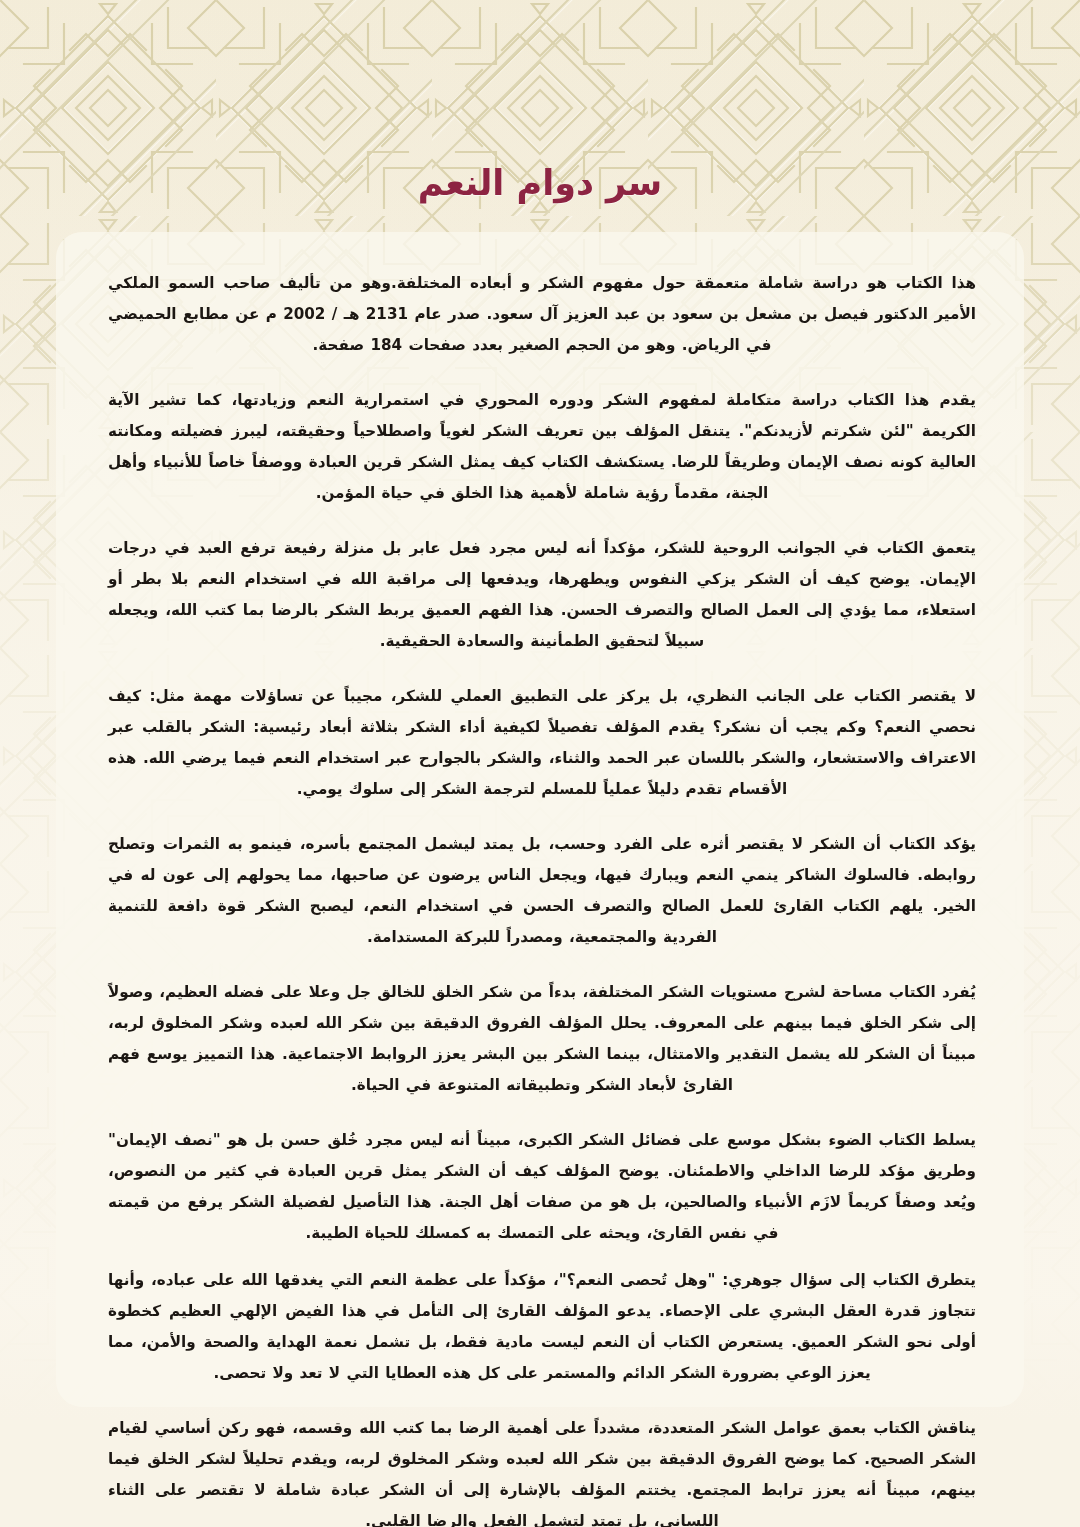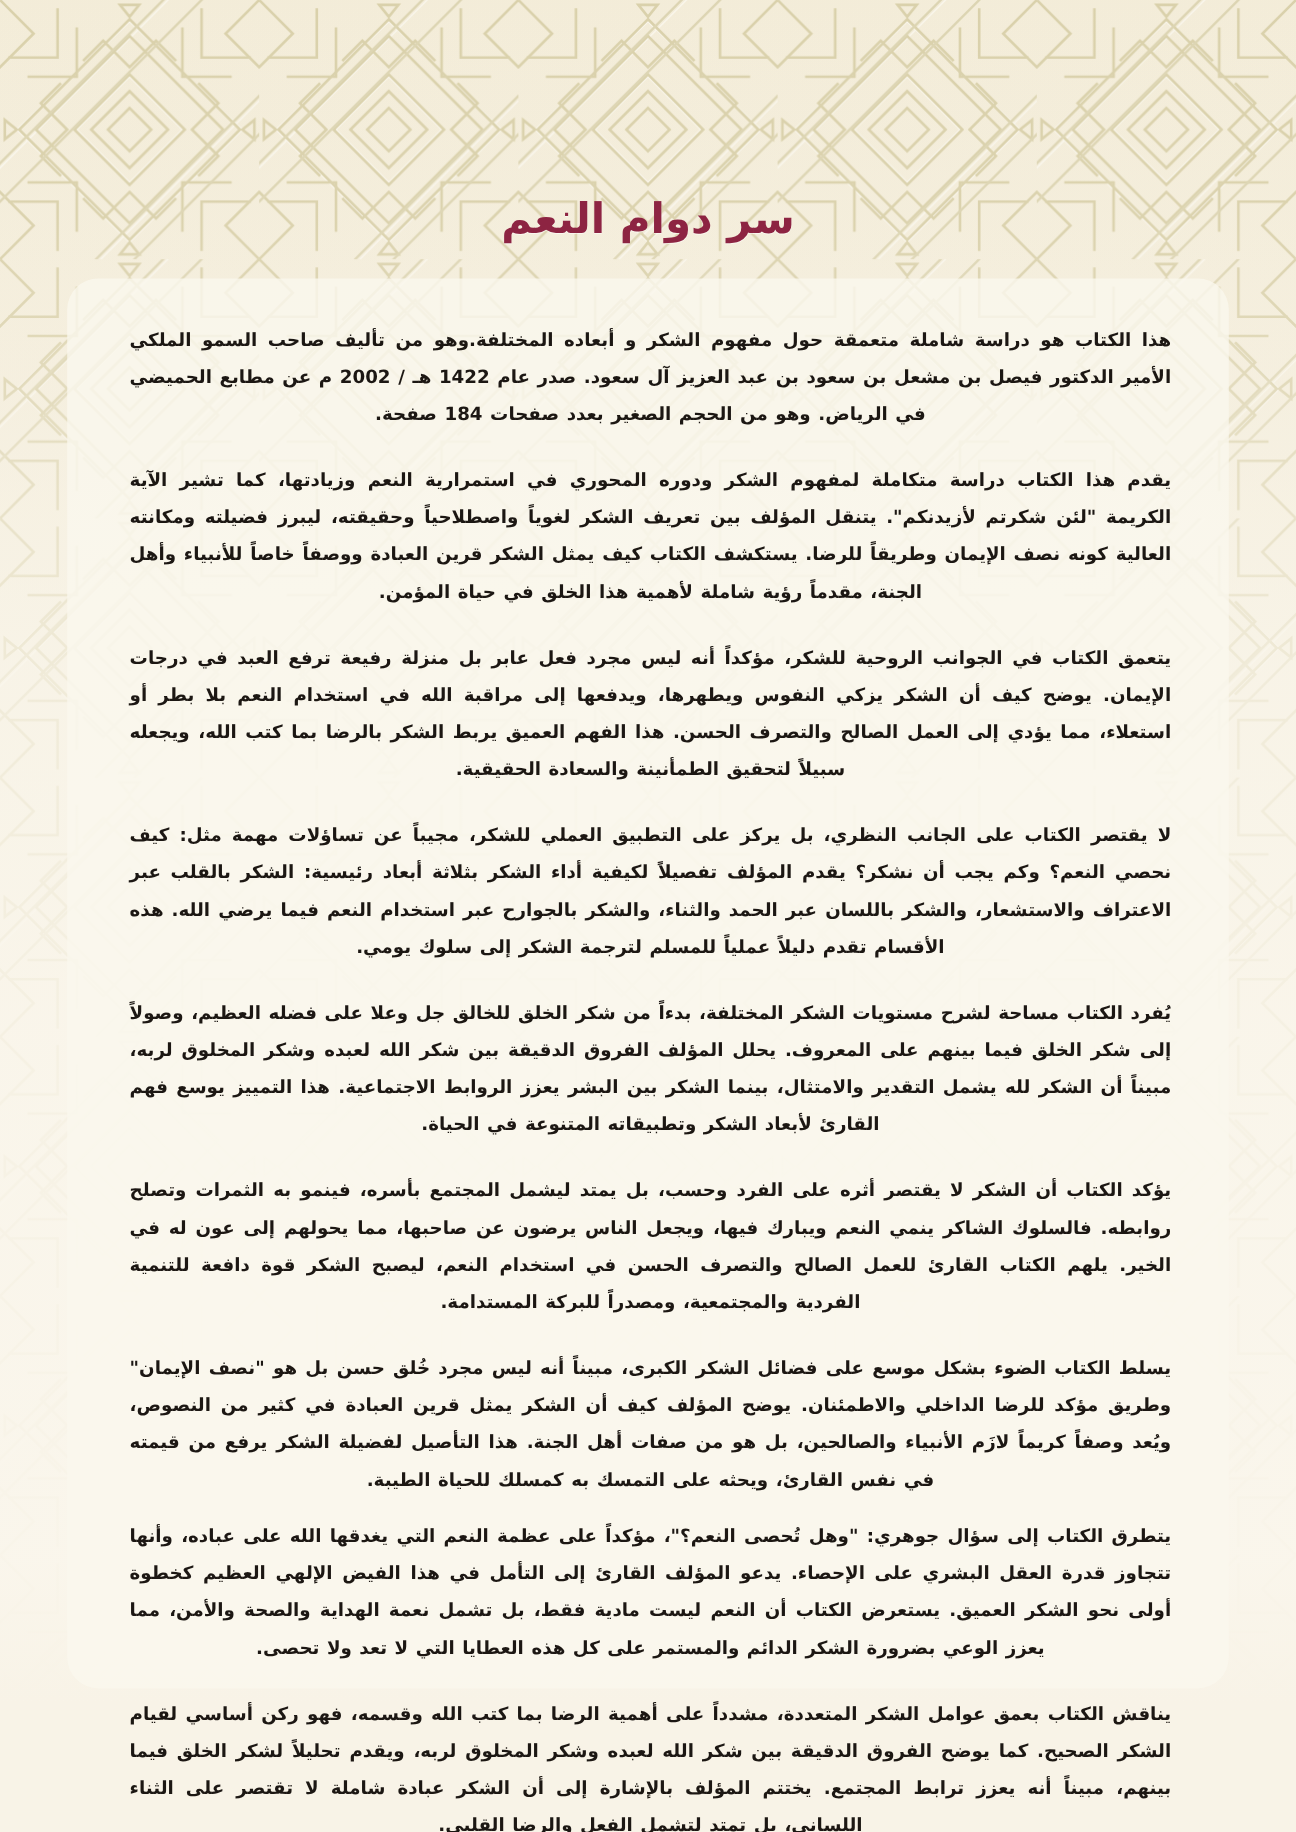--- a/index.html
+++ b/index.html
@@ -194,24 +194,24 @@
 
   <div class="pattern-veil"></div>
 
   <div class="content-card"></div>
 
   <div class="title-wrap">
     <h1 class="doc-title">سر دوام النعم</h1>
   </div>
 
   <div class="article">
-    <p class="para">هذا الكتاب هو دراسة شاملة متعمقة حول مفهوم الشكر و أبعاده المختلفة.وهو من تأليف صاحب السمو الملكي الأمير الدكتور فيصل بن مشعل بن سعود بن عبد العزيز آل سعود. صدر عام 1422 هـ / 2002 م عن مطابع الحميضي في الرياض. وهو من الحجم الصغير بعدد صفحات 184 صفحة.</p>
+    <p class="para">هذا الكتاب هو دراسة شاملة متعمقة حول مفهوم الشكر و أبعاده المختلفة.وهو من تأليف صاحب السمو الملكي الأمير الدكتور فيصل بن مشعل بن سعود بن عبد العزيز آل سعود. صدر عام 2131 هـ / 2002 م عن مطابع الحميضي في الرياض. وهو من الحجم الصغير بعدد صفحات 184 صفحة.</p>
     <p class="para">يقدم هذا الكتاب دراسة متكاملة لمفهوم الشكر ودوره المحوري في استمرارية النعم وزيادتها، كما تشير الآية الكريمة "لئن شكرتم لأزيدنكم". يتنقل المؤلف بين تعريف الشكر لغوياً واصطلاحياً وحقيقته، ليبرز فضيلته ومكانته العالية كونه نصف الإيمان وطريقاً للرضا. يستكشف الكتاب كيف يمثل الشكر قرين العبادة ووصفاً خاصاً للأنبياء وأهل الجنة، مقدماً رؤية شاملة لأهمية هذا الخلق في حياة المؤمن.</p>
     <p class="para">يتعمق الكتاب في الجوانب الروحية للشكر، مؤكداً أنه ليس مجرد فعل عابر بل منزلة رفيعة ترفع العبد في درجات الإيمان. يوضح كيف أن الشكر يزكي النفوس ويطهرها، ويدفعها إلى مراقبة الله في استخدام النعم بلا بطر أو استعلاء، مما يؤدي إلى العمل الصالح والتصرف الحسن. هذا الفهم العميق يربط الشكر بالرضا بما كتب الله، ويجعله سبيلاً لتحقيق الطمأنينة والسعادة الحقيقية.</p>
     <p class="para">لا يقتصر الكتاب على الجانب النظري، بل يركز على التطبيق العملي للشكر، مجيباً عن تساؤلات مهمة مثل: كيف نحصي النعم؟ وكم يجب أن نشكر؟ يقدم المؤلف تفصيلاً لكيفية أداء الشكر بثلاثة أبعاد رئيسية: الشكر بالقلب عبر الاعتراف والاستشعار، والشكر باللسان عبر الحمد والثناء، والشكر بالجوارح عبر استخدام النعم فيما يرضي الله. هذه الأقسام تقدم دليلاً عملياً للمسلم لترجمة الشكر إلى سلوك يومي.</p>
+    <p class="para">يؤكد الكتاب أن الشكر لا يقتصر أثره على الفرد وحسب، بل يمتد ليشمل المجتمع بأسره، فينمو به الثمرات وتصلح روابطه. فالسلوك الشاكر ينمي النعم ويبارك فيها، ويجعل الناس يرضون عن صاحبها، مما يحولهم إلى عون له في الخير. يلهم الكتاب القارئ للعمل الصالح والتصرف الحسن في استخدام النعم، ليصبح الشكر قوة دافعة للتنمية الفردية والمجتمعية، ومصدراً للبركة المستدامة.</p>
     <p class="para">يُفرد الكتاب مساحة لشرح مستويات الشكر المختلفة، بدءاً من شكر الخلق للخالق جل وعلا على فضله العظيم، وصولاً إلى شكر الخلق فيما بينهم على المعروف. يحلل المؤلف الفروق الدقيقة بين شكر الله لعبده وشكر المخلوق لربه، مبيناً أن الشكر لله يشمل التقدير والامتثال، بينما الشكر بين البشر يعزز الروابط الاجتماعية. هذا التمييز يوسع فهم القارئ لأبعاد الشكر وتطبيقاته المتنوعة في الحياة.</p>
-    <p class="para">يؤكد الكتاب أن الشكر لا يقتصر أثره على الفرد وحسب، بل يمتد ليشمل المجتمع بأسره، فينمو به الثمرات وتصلح روابطه. فالسلوك الشاكر ينمي النعم ويبارك فيها، ويجعل الناس يرضون عن صاحبها، مما يحولهم إلى عون له في الخير. يلهم الكتاب القارئ للعمل الصالح والتصرف الحسن في استخدام النعم، ليصبح الشكر قوة دافعة للتنمية الفردية والمجتمعية، ومصدراً للبركة المستدامة.</p>
     <p class="para tight">يسلط الكتاب الضوء بشكل موسع على فضائل الشكر الكبرى، مبيناً أنه ليس مجرد خُلق حسن بل هو "نصف الإيمان" وطريق مؤكد للرضا الداخلي والاطمئنان. يوضح المؤلف كيف أن الشكر يمثل قرين العبادة في كثير من النصوص، ويُعد وصفاً كريماً لازَم الأنبياء والصالحين، بل هو من صفات أهل الجنة. هذا التأصيل لفضيلة الشكر يرفع من قيمته في نفس القارئ، ويحثه على التمسك به كمسلك للحياة الطيبة.</p>
     <p class="para">يتطرق الكتاب إلى سؤال جوهري: "وهل تُحصى النعم؟"، مؤكداً على عظمة النعم التي يغدقها الله على عباده، وأنها تتجاوز قدرة العقل البشري على الإحصاء. يدعو المؤلف القارئ إلى التأمل في هذا الفيض الإلهي العظيم كخطوة أولى نحو الشكر العميق. يستعرض الكتاب أن النعم ليست مادية فقط، بل تشمل نعمة الهداية والصحة والأمن، مما يعزز الوعي بضرورة الشكر الدائم والمستمر على كل هذه العطايا التي لا تعد ولا تحصى.</p>
     <p class="para">يناقش الكتاب بعمق عوامل الشكر المتعددة، مشدداً على أهمية الرضا بما كتب الله وقسمه، فهو ركن أساسي لقيام الشكر الصحيح. كما يوضح الفروق الدقيقة بين شكر الله لعبده وشكر المخلوق لربه، ويقدم تحليلاً لشكر الخلق فيما بينهم، مبيناً أنه يعزز ترابط المجتمع. يختتم المؤلف بالإشارة إلى أن الشكر عبادة شاملة لا تقتصر على الثناء اللساني، بل تمتد لتشمل الفعل والرضا القلبي.</p>
   </div>
 
 </div>
 
 </body></html>

